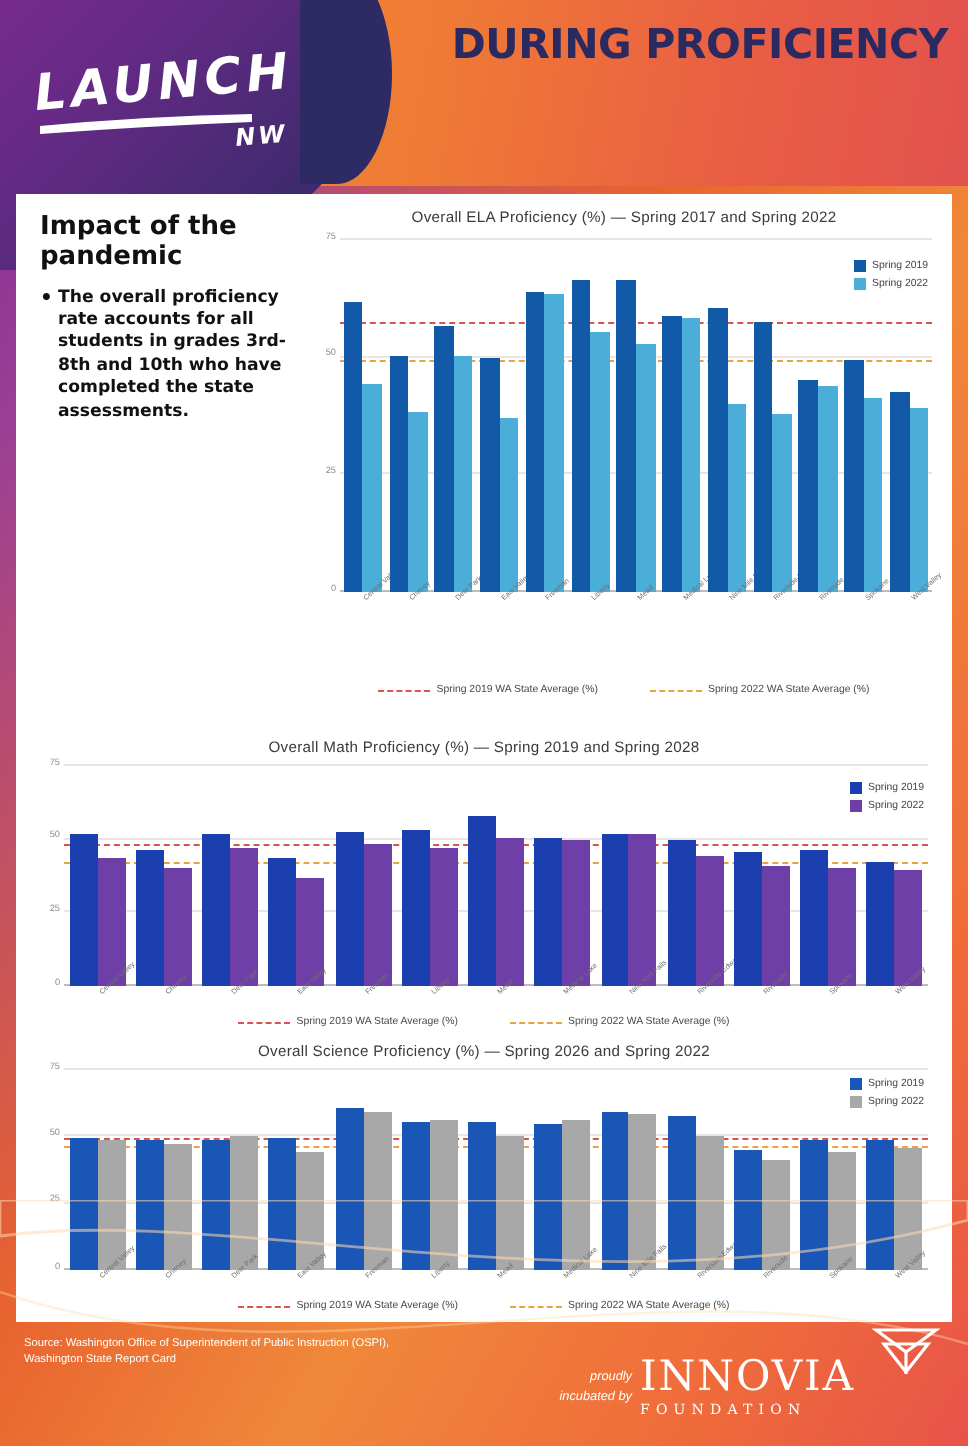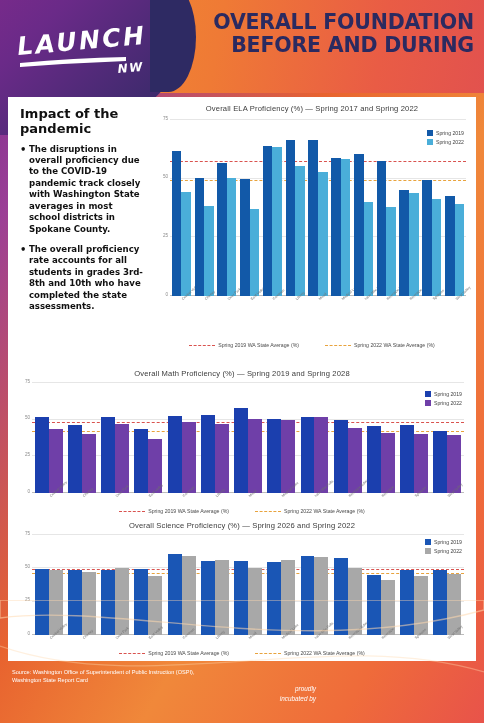--- a/index.html
+++ b/index.html
@@ -127,31 +127,29 @@
     <div class="logo-wrap">
       <svg viewBox="0 0 150 58" width="150" height="58">
         <g fill="#ffffff" font-family="DejaVu Sans, sans-serif" font-weight="bold" font-style="italic">
           <text x="4" y="33" font-size="25" letter-spacing="2.5" transform="rotate(-5 4 33)">LAUNCH</text>
           <text x="104" y="51" font-size="12" letter-spacing="1.5" transform="rotate(-5 104 51)">NW</text>
         </g>
         <path d="M6 41 Q 60 36 112 35 L 112 39 Q 60 41 6 45 Z" fill="#ffffff"></path>
       </svg>
     </div>
     <div class="hdr-title">
-      <div>OVERALL FOUNDATION</div>
-      <div>BEFORE AND DURING</div>
+      <div>DURING PROFICIENCY</div>
     </div>
   </div>
 
   <div class="card" id="panel-top">
 
     <div class="impact-col">
       <div class="impact-title">Impact of the pandemic</div>
       <ul class="impact-list">
-        <li>The disruptions in overall proficiency due to the COVID-19 pandemic track closely with Washington State averages in most school districts in Spokane County.</li>
         <li>The overall proficiency rate accounts for all students in grades 3rd-8th and 10th who have completed the state assessments.</li>
       </ul>
     </div>
 
     <div class="chart" id="chart-ela" style="left:146px; top:7px; width:316px; height:246px;">
       <div class="chart-title">Overall ELA Proficiency (%) — Spring 2017 and Spring 2022</div>
       <div class="plot" style="top:16px; height:176px; left:16px; right:4px;">
           <div class="gridline" style="bottom: 0%; background: rgb(189, 189, 189);"></div>
           <div class="ytick" style="bottom: 0%; margin-bottom: -2.5px;">0</div>
           <div class="gridline" style="bottom: 33.3333%;"></div>
@@ -470,14 +468,23 @@
   <div class="footer-src">
     <div>Source: Washington Office of Superintendent of Public Instruction (OSPI),</div>
     <div>Washington State Report Card</div>
   </div>
 
   <div class="proudly">
     <div>proudly</div>
     <div>incubated by</div>
   </div>
 
+  <div class="innovia">
+    <svg width="34" height="26" viewBox="0 0 34 26" style="position:absolute; right:0; top:-16px;">
+      <path d="M2 3 L32 3 L17 14 Z" fill="none" stroke="#fff" stroke-width="1.6"></path>
+      <path d="M6 10 L28 10 L17 24 Z" fill="none" stroke="#fff" stroke-width="1.6"></path>
+      <path d="M17 14 L17 25" stroke="#fff" stroke-width="1.6"></path>
+    </svg>
+    <div class="innovia-name">INNOVIA</div>
+    <div class="innovia-sub">FOUNDATION</div>
+  </div>
 
 </div>
 
 </body></html>

